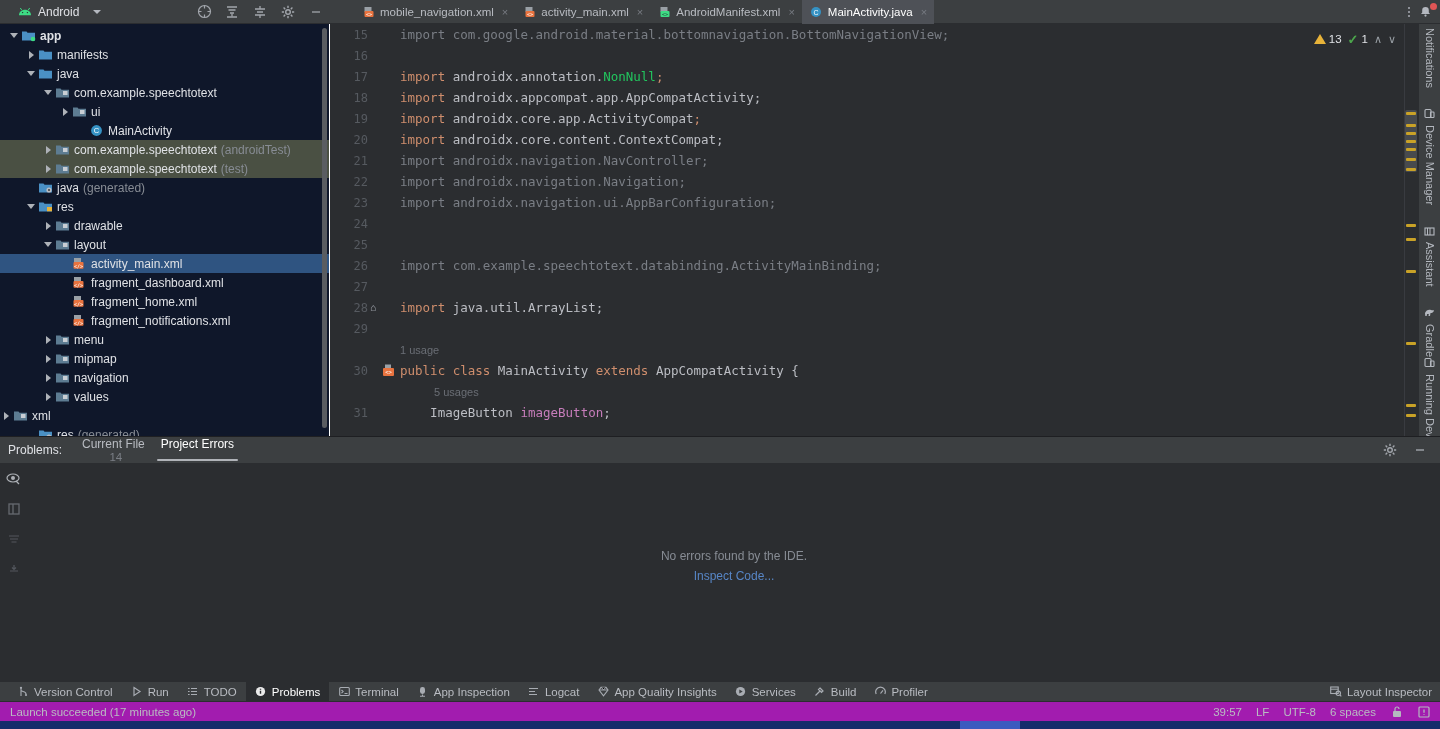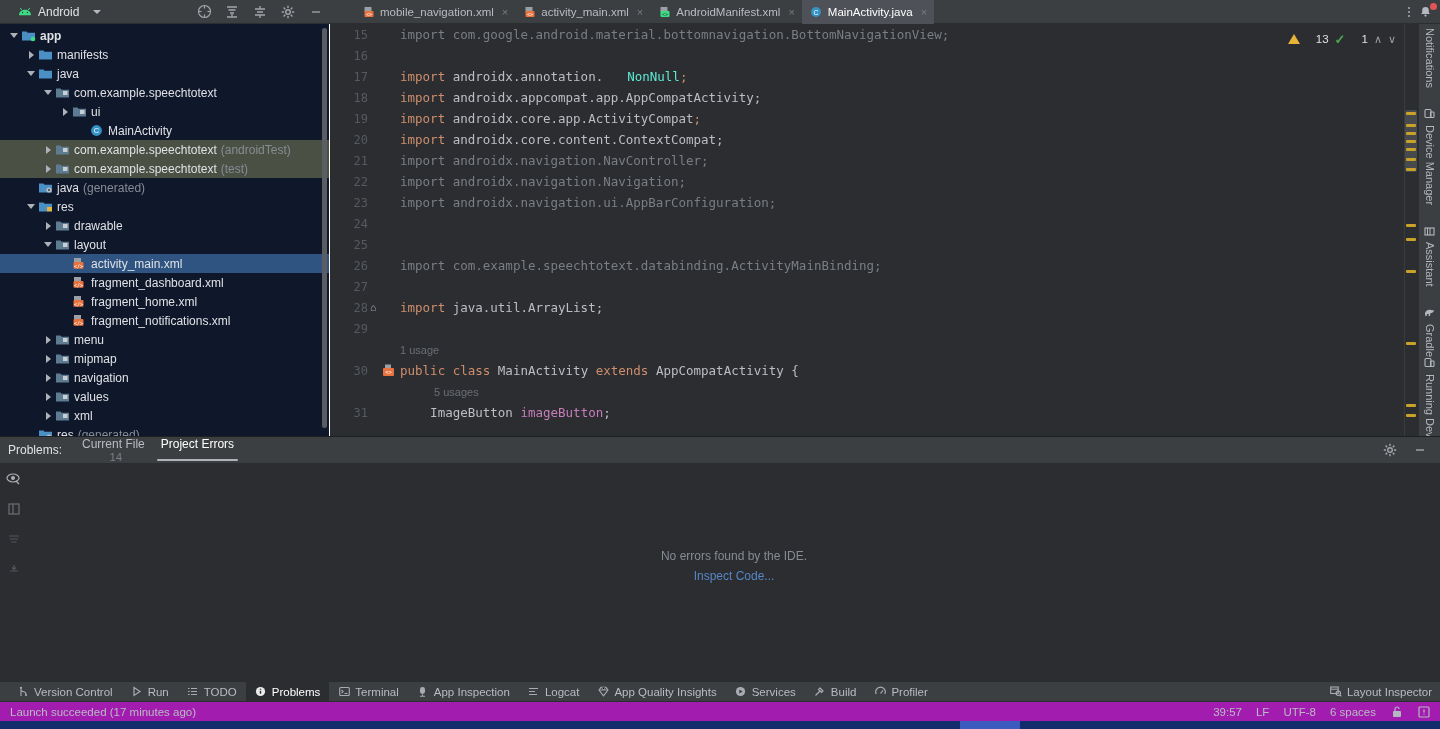--- a/index.html
+++ b/index.html
@@ -73,37 +73,37 @@
   .tree-scroll { position: absolute; right: 2px; top: 4px; width: 5px; height: 400px; background: #5a5d61; border-radius: 3px; }
 
   
   .editor-pane { flex: 1; min-width:0; background: #2b2d30; position: relative; display: flex; overflow: hidden; }
   .editor-inner { flex: 1; min-width:0; position: relative; overflow: hidden; }
   .warn-strip {
     position: absolute; top: 0; right: 0; width: 14px; height: 100%;
     background: #2b2d30; border-left: 1px solid #393b40;
   }
   .gutter-head { position: absolute; right: 14px; top: 0; height: 30px; display: flex; align-items: center; gap: 6px; padding-right: 8px; z-index: 5;}
-  .inspect-count { display: flex; align-items: center; gap: 16px; font-size: 11.5px; }
+  .inspect-count { display: flex; align-items: center; gap: 3px; font-size: 11.5px; }
   .warn-tri { width: 0;height:0;border-left:6px solid transparent;border-right:6px solid transparent;border-bottom:10px solid #e8b339; position: relative;}
   .chk { color: #4ca64c; font-size: 13px; font-weight: bold; }
   .arw { color: #9aa0a6; font-size: 11px; }
 
   .code { position: absolute; top: 0; left: 0; right: 14px; bottom: 0;
           font-family: "DejaVu Sans Mono", "Liberation Mono", monospace; font-size: 12.5px; }
   .cline { position: relative; height: 21px; display: flex; align-items: center; }
   .lnum { width: 46px; min-width:46px; text-align: right; padding-right: 8px; color: #565a60; font-size: 12px;
           font-family: "DejaVu Sans Mono", monospace; }
   .gut { width: 24px; min-width:24px; display:flex;align-items:center;justify-content:center; }
   .gut svg{display:block}
   .ctext { white-space: pre; font-family: "DejaVu Sans Mono","Liberation Mono", monospace; font-size: 12.5px; }
   .c-dim  { color: #7a7e85; }
   .c-kw   { color: #cf8e6d; }
   .c-txt  { color: #bcbec4; }
-  .c-ann  { color: #5eead4; margin-left: 24px; }
+  .c-ann  { color: #22c55e; }
   .c-field{ color: #c77dbb; }
   .usage { color: #6a6e75; font-size: 11px; font-family: "Liberation Sans", sans-serif; }
   .fold { position:absolute; left: 40px; color:#8a8e95; font-size:10px; }
 
   .wm { position: absolute; right: 2px; width: 10px; height: 3px; background: #c9a227; border-radius: 1px; }
   .wm-thumb { position: absolute; right: 1px; width: 12px; background: #5a5d61; opacity:.6; border-radius:2px;}
 
   
   .rail {
     width: 22px; min-width: 22px; background: #3c3f41; display: flex; flex-direction: column;
@@ -473,21 +473,21 @@
           <div class="row" style="padding-left: 42px;">
             <span class="arrow right"></span>
             <span class="ficon">
               <svg width="15" height="13" viewBox="0 0 15 13">
                 <path d="M1 2.5h4.5l1 1.2H14v7.8H1z" fill="#5d7c92"></path>
                 <rect x="8" y="5" width="4.5" height="4" fill="#c9ced4"></rect>
               </svg>
             </span>
             <span class="lbl">values</span>
           </div>
-          <div class="row" style="padding-left: 42px;">
+          <div class="row" style="">
             <span class="arrow right"></span>
             <span class="ficon">
               <svg width="15" height="13" viewBox="0 0 15 13">
                 <path d="M1 2.5h4.5l1 1.2H14v7.8H1z" fill="#5d7c92"></path>
                 <rect x="8" y="5" width="4.5" height="4" fill="#c9ced4"></rect>
               </svg>
             </span>
             <span class="lbl">xml</span>
           </div>
           <div class="row" style="padding-left: 25px;">

